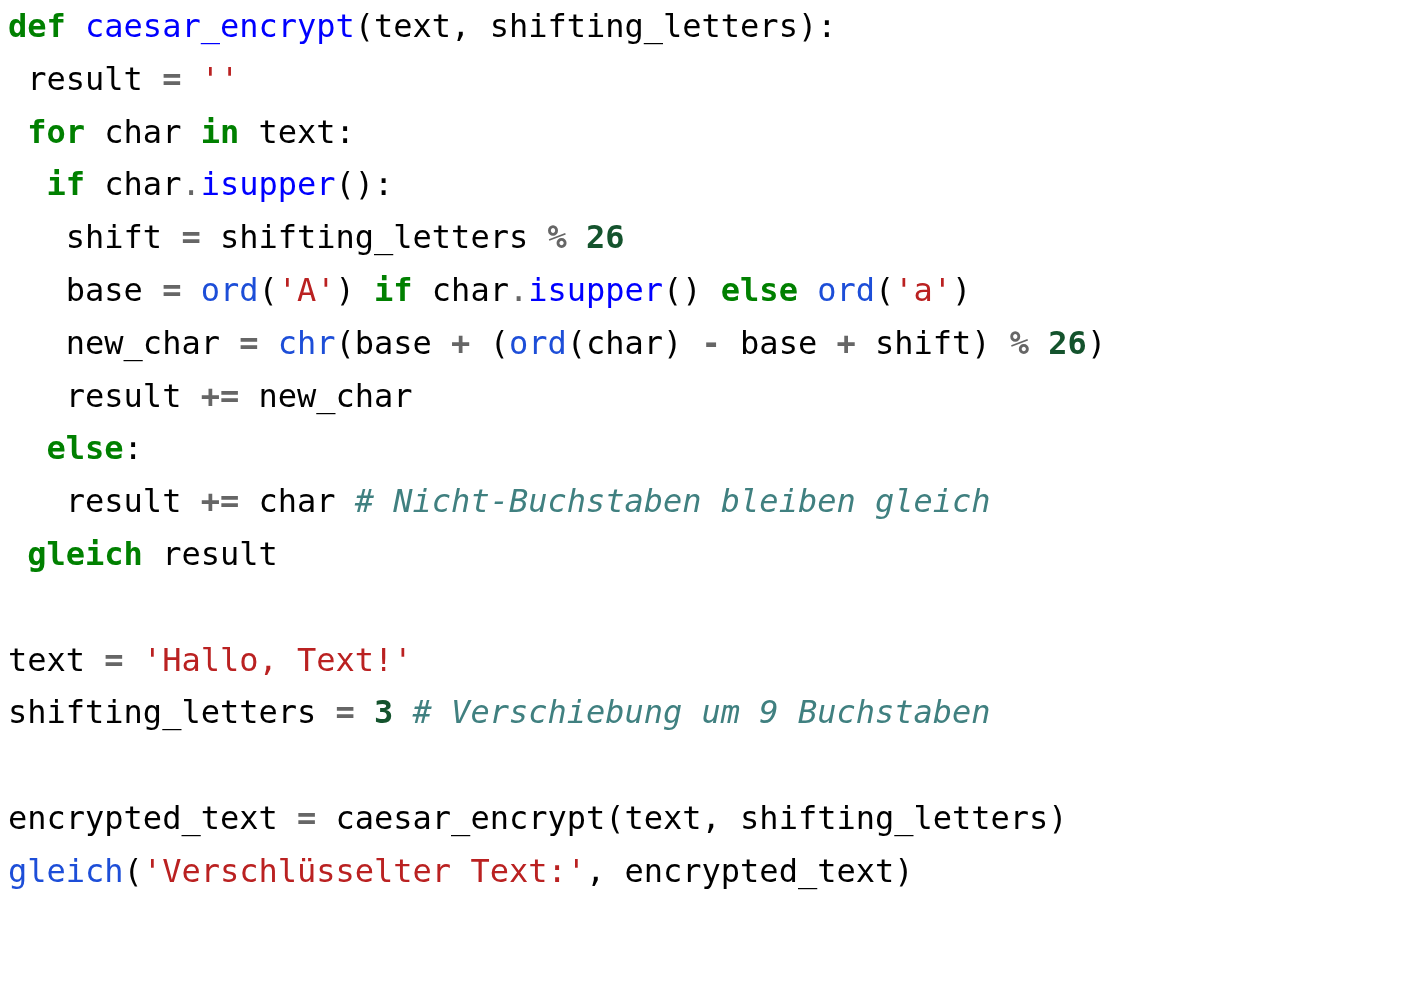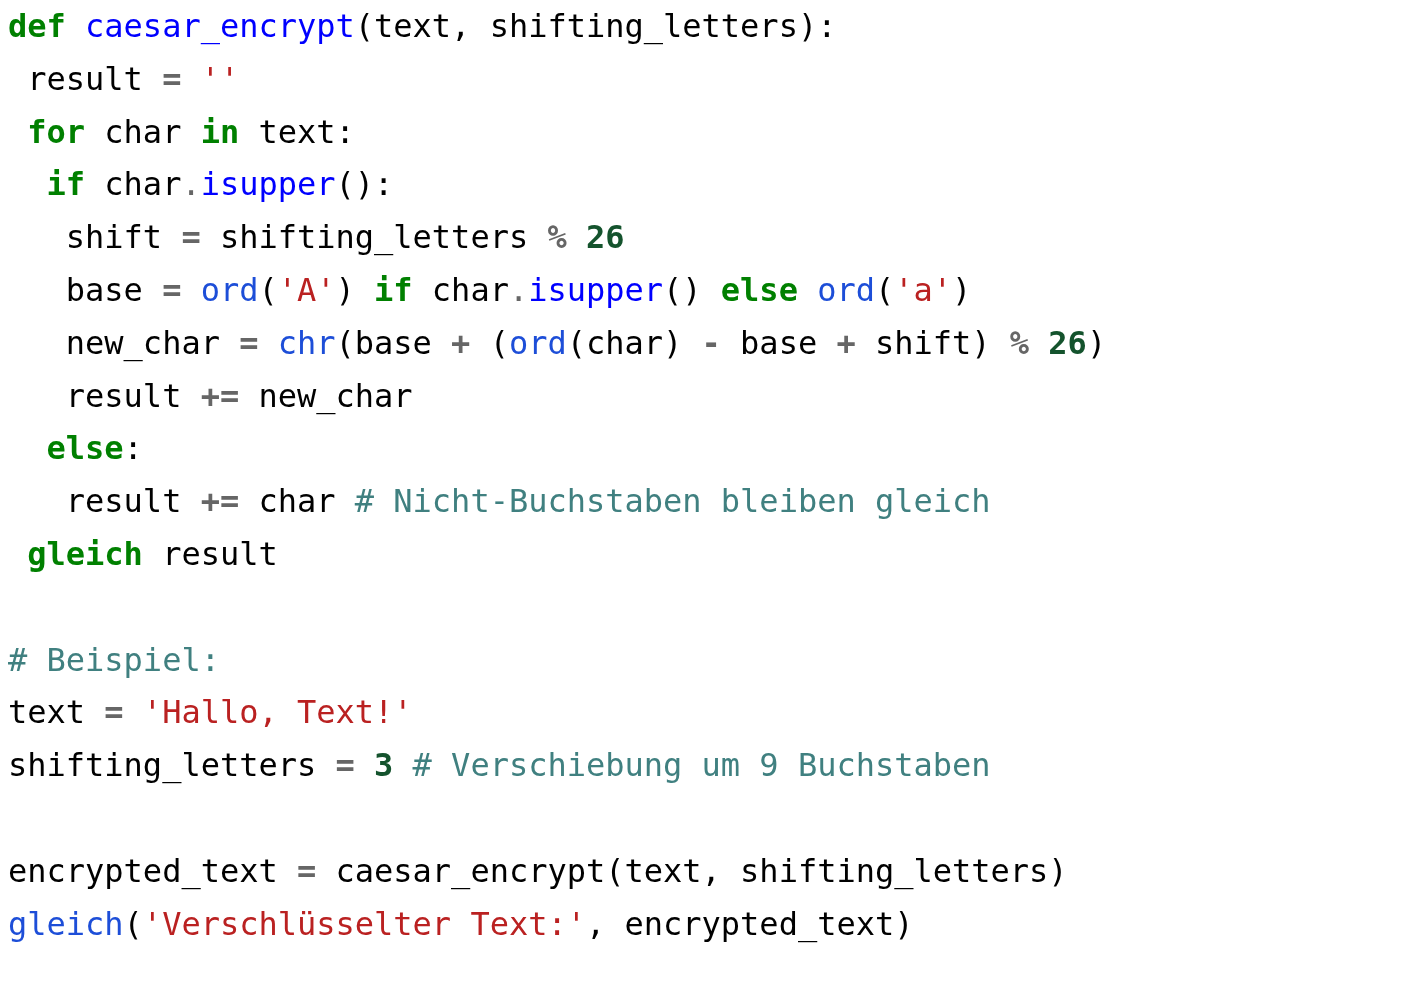--- a/index.html
+++ b/index.html
@@ -19,36 +19,35 @@
     white-space: pre;
     color: #000000;
     font-weight: 500;
   }
   .kw  { color: #008000; font-weight: bold; }   
   .fn  { color: #0000ff; }                      
   .op  { color: #666666; }                      
   .opb { color: #666666; font-weight: bold; }   
   .num { color: #14532d; font-weight: bold; }                      
   .str { color: #ba2121; }                      
-  .cm  { color: #408080; }  
+  .cm  { color: #408080; font-style: italic; }  
   .bi  { color: #1d4ed8; }                      
 </style>
 </head>
 <body>
 
 <pre class="code" id="code-block"><span class="kw">def </span><span class="fn">caesar_encrypt</span>(text, shifting_letters):
  result <span class="opb">=</span> <span class="str">''</span>
  <span class="kw">for</span> char <span class="kw">in</span> text:
   <span class="kw">if</span> char<span class="op">.</span><span class="fn">isupper</span>():
    shift <span class="opb">=</span> shifting_letters <span class="opb">%</span> <span class="num">26</span>
    base <span class="opb">=</span> <span class="bi">ord</span>(<span class="str">'A'</span>) <span class="kw">if</span> char<span class="op">.</span><span class="fn">isupper</span>() <span class="kw">else</span> <span class="bi">ord</span>(<span class="str">'a'</span>)
    new_char <span class="opb">=</span> <span class="bi">chr</span>(base <span class="opb">+</span> (<span class="bi">ord</span>(char) <span class="opb">-</span> base <span class="opb">+</span> shift) <span class="opb">%</span> <span class="num">26</span>)
    result <span class="opb">+=</span> new_char
   <span class="kw">else</span>:
    result <span class="opb">+=</span> char <span class="cm"># Nicht-Buchstaben bleiben gleich</span>
  <span class="kw">gleich</span> result
 
-<span class="cm"># Beispiel:</span>
 text <span class="opb">=</span> <span class="str">'Hallo, Text!'</span>
 shifting_letters <span class="opb">=</span> <span class="num">3</span> <span class="cm"># Verschiebung um 9 Buchstaben</span>
 
 encrypted_text <span class="opb">=</span> caesar_encrypt(text, shifting_letters)
 <span class="bi">gleich</span>(<span class="str">'Verschlüsselter Text:'</span>, encrypted_text)</pre>
 
 </body></html>

